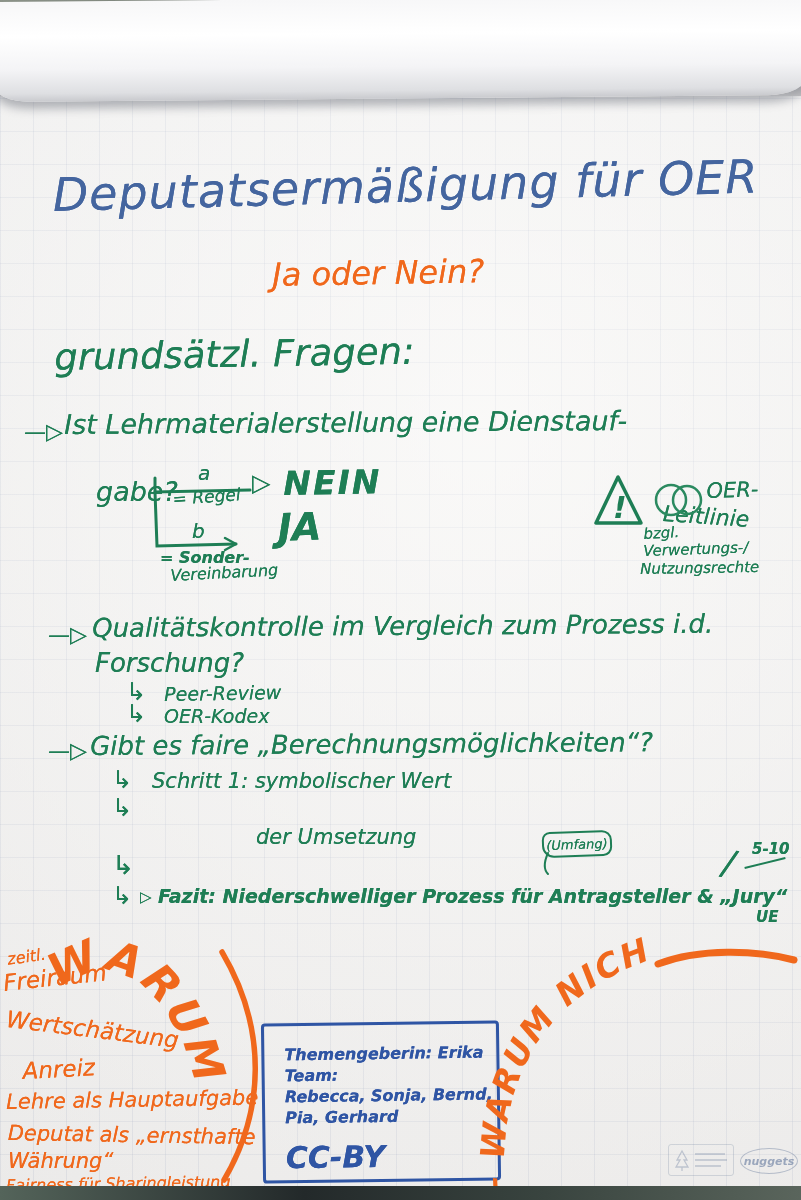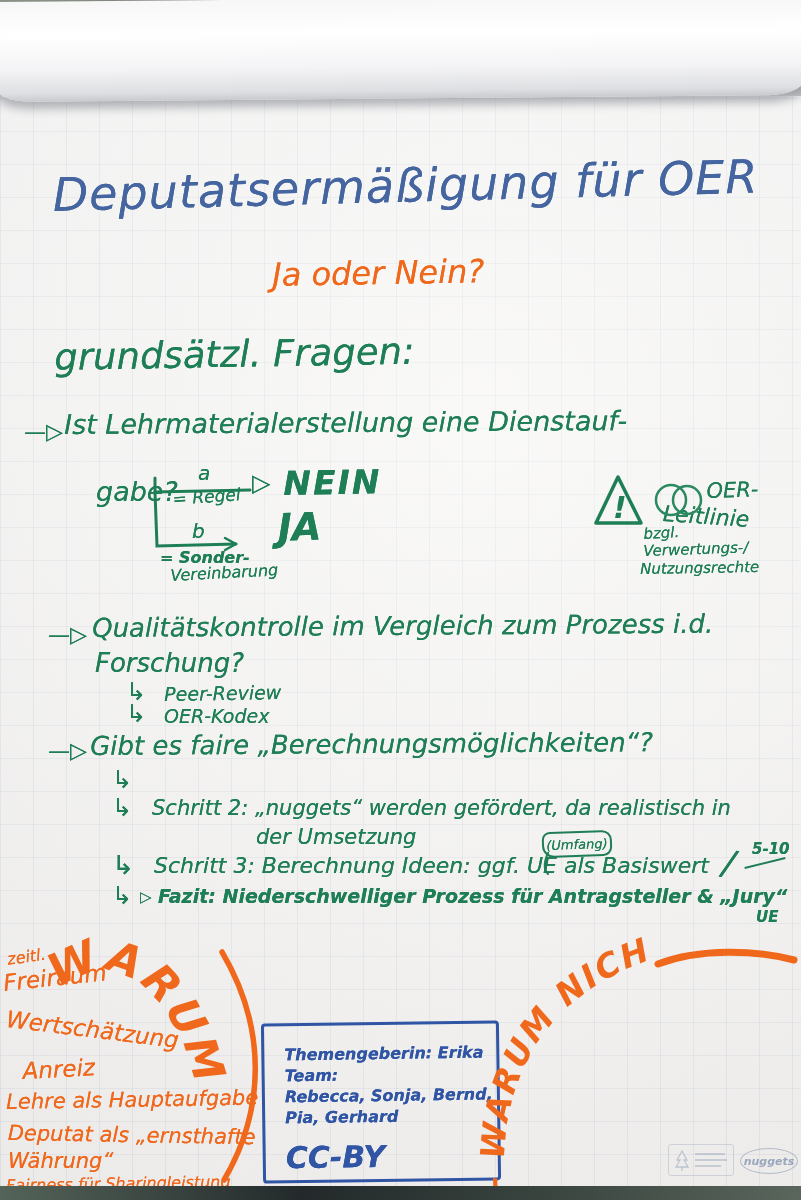--- a/index.html
+++ b/index.html
@@ -84,31 +84,30 @@
   <span class="t green" style="left:95px;top:648px;font-size:26px;">Forschung?</span>
   <span class="t green" style="left:126px;top:678px;font-size:24px;">↳</span>
   <span class="t green" style="left:164px;top:683px;font-size:19px;transform:rotate(-1deg);">Peer-Review</span>
   <span class="t green" style="left:126px;top:700px;font-size:24px;">↳</span>
   <span class="t green" style="left:164px;top:705px;font-size:19px;">OER-Kodex</span>
 
   <span class="t green" style="left:48px;top:738px;font-size:22px;">—▷</span>
   <span class="t green" style="left:90px;top:731px;font-size:26px;transform:rotate(-.4deg);">Gibt es faire „Berechnungsmöglichkeiten“?</span>
 
   <span class="t green" style="left:112px;top:766px;font-size:24px;">↳</span>
+  <span class="t green" style="left:152px;top:769px;font-size:21px;">Schritt 1: symbolischer Wert</span>
 
   <span class="t green" style="left:112px;top:794px;font-size:24px;">↳</span>
-  <span class="t green" style="left:152px;top:796px;font-size:21px;">Schritt 2: „nuggets“ werden gefördert, da realistisch in</span>
   <span class="t green" style="left:256px;top:825px;font-size:21px;">der Umsetzung</span>
 
   <div class="umfangbox">
     <span class="t green" style="position:static;font-size:13px;">(Umfang)</span>
   </div>
 
   <span class="t green" style="left:112px;top:850px;font-size:26px;">↳</span>
-  <span class="t green" style="left:154px;top:853px;font-size:22px;">Schritt 3: Berechnung Ideen: ggf. UE als Basiswert</span>
   <span class="t green" style="left:726px;top:842px;font-size:34px;transform:rotate(8deg);">/</span>
   <span class="t green b" style="left:752px;top:840px;font-size:15px;">5-10</span>
   <div class="fracline"></div>
   <span class="t green b" style="left:756px;top:908px;font-size:15px;">UE</span>
 
   <span class="t green" style="left:112px;top:882px;font-size:24px;">↳</span>
   <span class="t green" style="left:140px;top:888px;font-size:15px;">▷</span>
   <span class="t green" style="left:158px;top:885px;font-size:19px;font-weight:bold;">Fazit: Niederschwelliger Prozess für Antragsteller &amp; „Jury“</span>
 
   <span class="t orange" style="left:6px;top:950px;font-size:16px;transform:rotate(-8deg);">zeitl.</span>

